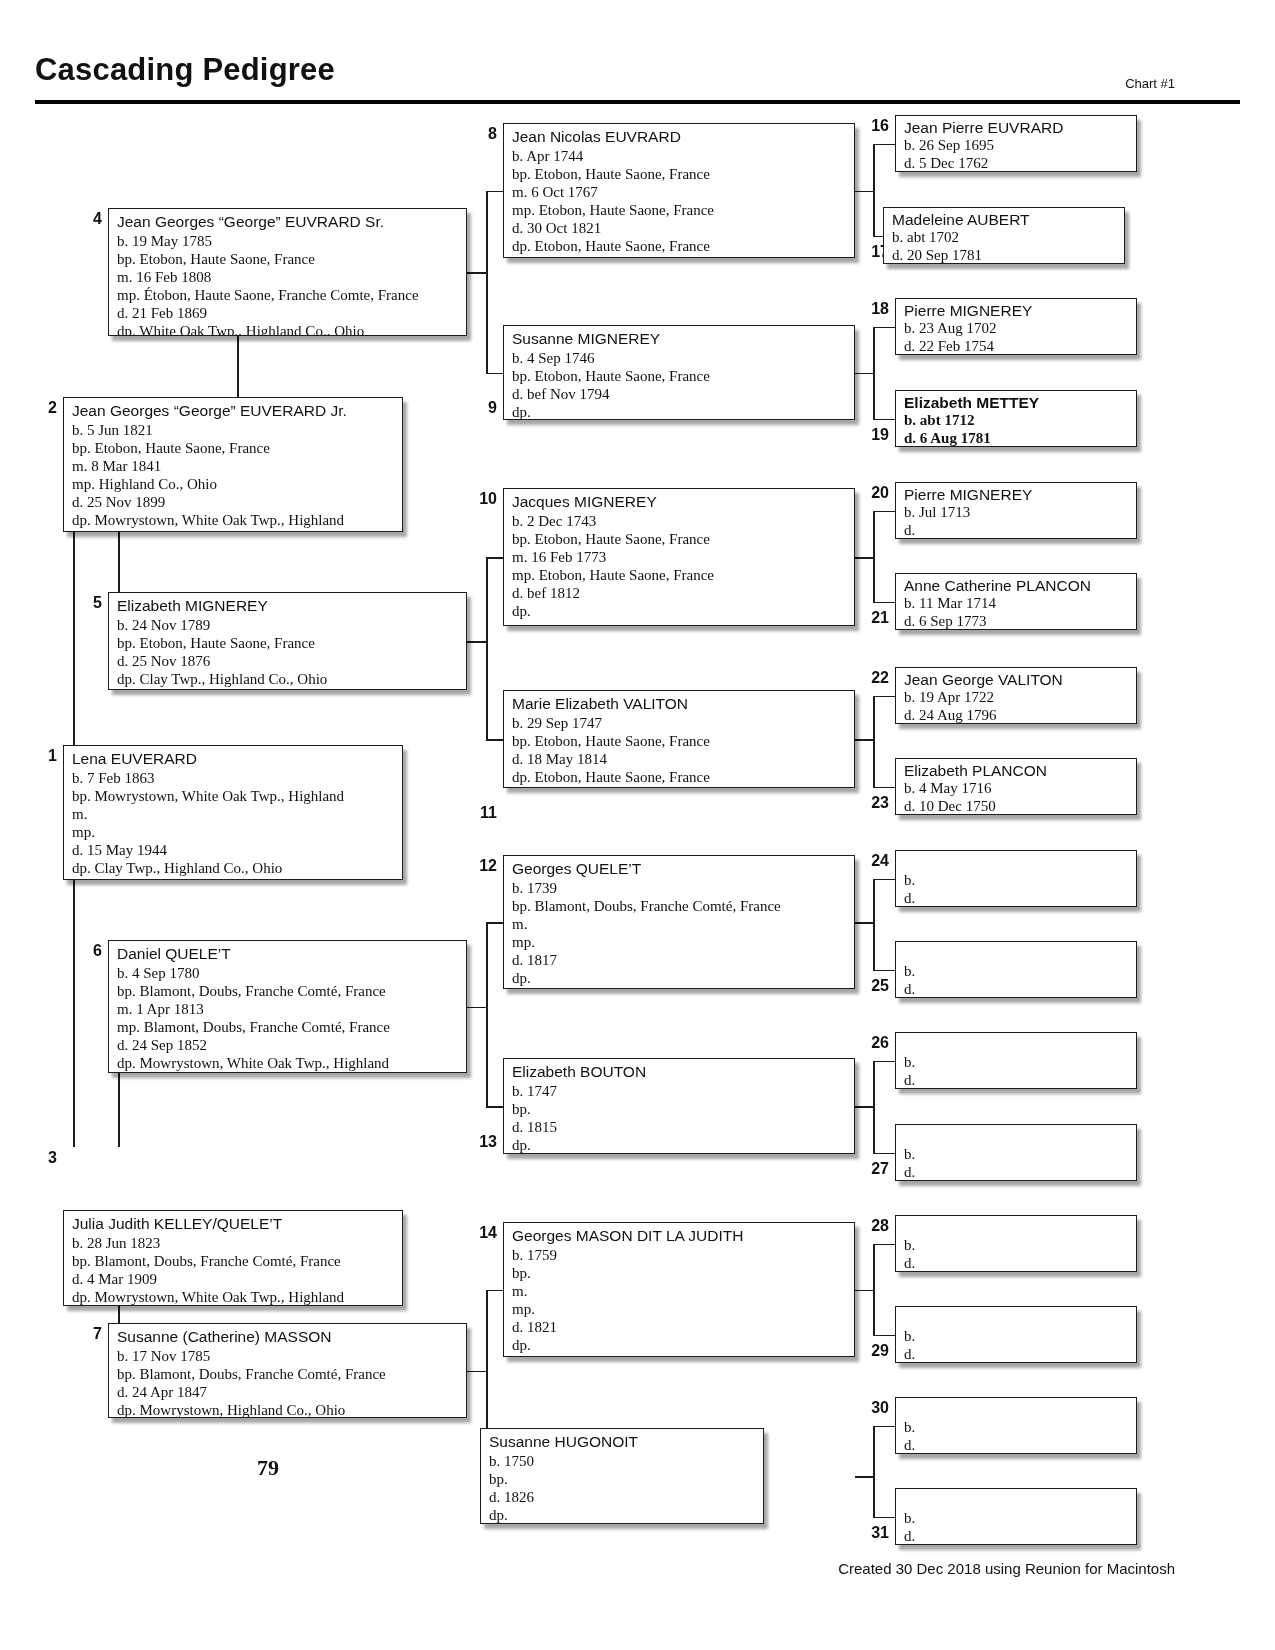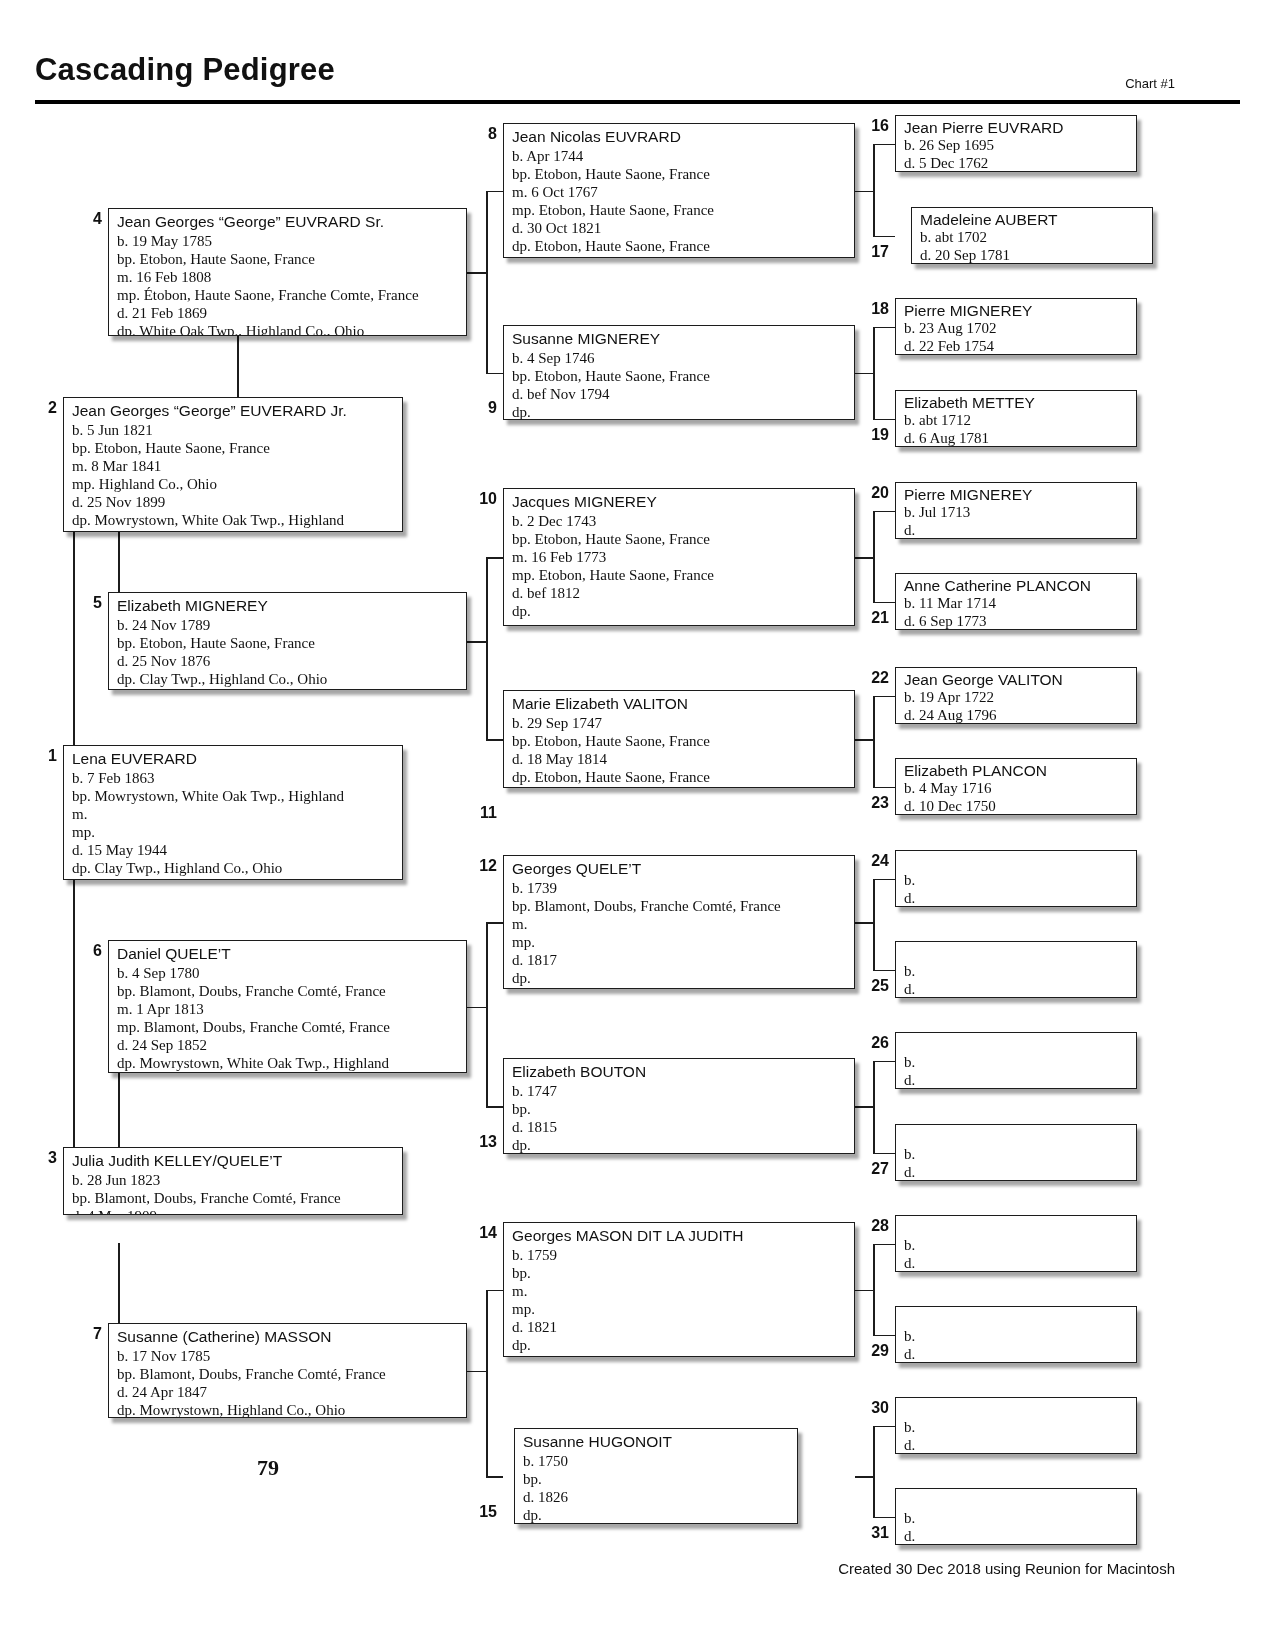--- a/index.html
+++ b/index.html
@@ -96,21 +96,21 @@
       <div class="pbox" style="left: 63px; top: 397px; width: 340px; height: 135px;">
         <div class="pname">Jean Georges “George” EUVERARD Jr.</div>
         <div class="pline">b. 5 Jun 1821</div>
         <div class="pline">bp. Etobon, Haute Saone, France</div>
         <div class="pline">m. 8 Mar 1841</div>
         <div class="pline">mp. Highland Co., Ohio</div>
         <div class="pline">d. 25 Nov 1899</div>
         <div class="pline">dp. Mowrystown, White Oak Twp., Highland</div>
       </div>
       <div class="pnum" style="left: 19px; width: 38px; top: 1149px;">3</div>
-      <div class="pbox" style="left: 63px; top: 1147px; width: 340px; height: 68px;">
+      <div class="pbox" style="left: 63px; top: 1210px; width: 340px; height: 96px;">
         <div class="pname">Julia Judith KELLEY/QUELE’T</div>
         <div class="pline">b. 28 Jun 1823</div>
         <div class="pline">bp. Blamont, Doubs, Franche Comté, France</div>
         <div class="pline">d. 4 Mar 1909</div>
         <div class="pline">dp. Mowrystown, White Oak Twp., Highland</div>
       </div>
       <div class="pnum" style="left: 64px; width: 38px; top: 210px;">4</div>
       <div class="pbox" style="left: 108px; top: 208px; width: 359px; height: 128px;">
         <div class="pname">Jean Georges “George” EUVRARD Sr.</div>
         <div class="pline">b. 19 May 1785</div>
@@ -204,47 +204,47 @@
       <div class="pbox" style="left: 503px; top: 1222px; width: 352px; height: 135px;">
         <div class="pname">Georges MASON DIT LA JUDITH</div>
         <div class="pline">b. 1759</div>
         <div class="pline">bp.</div>
         <div class="pline">m.</div>
         <div class="pline">mp.</div>
         <div class="pline">d. 1821</div>
         <div class="pline">dp.</div>
       </div>
       <div class="pnum" style="left: 459px; width: 38px; top: 1503px;">15</div>
-      <div class="pbox" style="left: 514px; top: 1428px; width: 284px; height: 96px;">
+      <div class="pbox" style="left: 480px; top: 1428px; width: 284px; height: 96px;">
         <div class="pname">Susanne HUGONOIT</div>
         <div class="pline">b. 1750</div>
         <div class="pline">bp.</div>
         <div class="pline">d. 1826</div>
         <div class="pline">dp.</div>
       </div>
       <div class="pnum" style="left: 851px; width: 38px; top: 117px;">16</div>
       <div class="pbox small" style="left: 895px; top: 115px; width: 242px; height: 57px;">
         <div class="pname">Jean Pierre EUVRARD</div>
         <div class="pline">b. 26 Sep 1695</div>
         <div class="pline">d. 5 Dec 1762</div>
       </div>
       <div class="pnum" style="left: 851px; width: 38px; top: 243px;">17</div>
-      <div class="pbox small" style="left: 911px; top: 207px; width: 242px; height: 57px;">
+      <div class="pbox small" style="left: 883px; top: 207px; width: 242px; height: 57px;">
         <div class="pname">Madeleine AUBERT</div>
         <div class="pline">b. abt 1702</div>
         <div class="pline">d. 20 Sep 1781</div>
       </div>
       <div class="pnum" style="left: 851px; width: 38px; top: 300px;">18</div>
       <div class="pbox small" style="left: 895px; top: 298px; width: 242px; height: 57px;">
         <div class="pname">Pierre MIGNEREY</div>
         <div class="pline">b. 23 Aug 1702</div>
         <div class="pline">d. 22 Feb 1754</div>
       </div>
       <div class="pnum" style="left: 851px; width: 38px; top: 426px;">19</div>
-      <div class="pbox small" style="left: 895px; top: 390px; width: 242px; height: 57px;">
+      <div class="pbox small" style="left: 895px; top: 390px; width: 242px; height: 57px; font-weight: bold;">
         <div class="pname">Elizabeth METTEY</div>
         <div class="pline">b. abt 1712</div>
         <div class="pline">d. 6 Aug 1781</div>
       </div>
       <div class="pnum" style="left: 851px; width: 38px; top: 484px;">20</div>
       <div class="pbox small" style="left: 895px; top: 482px; width: 242px; height: 57px;">
         <div class="pname">Pierre MIGNEREY</div>
         <div class="pline">b. Jul 1713</div>
         <div class="pline">d.</div>
       </div>

